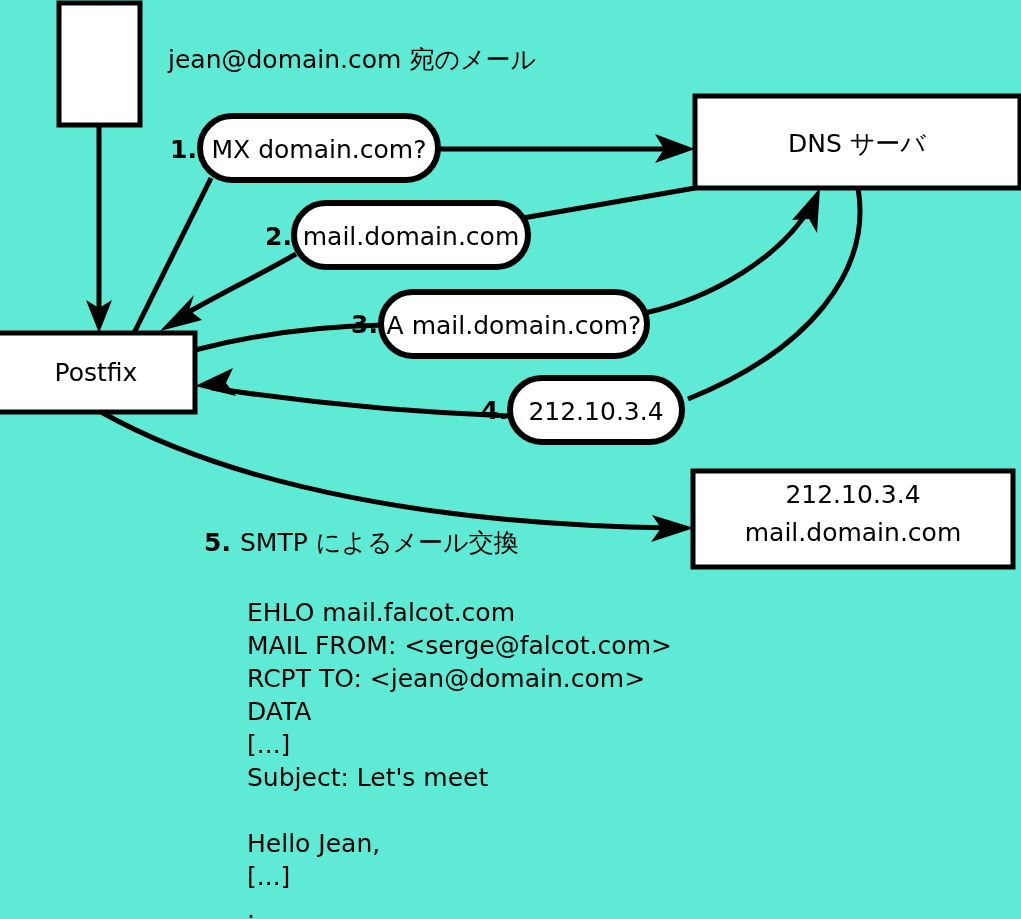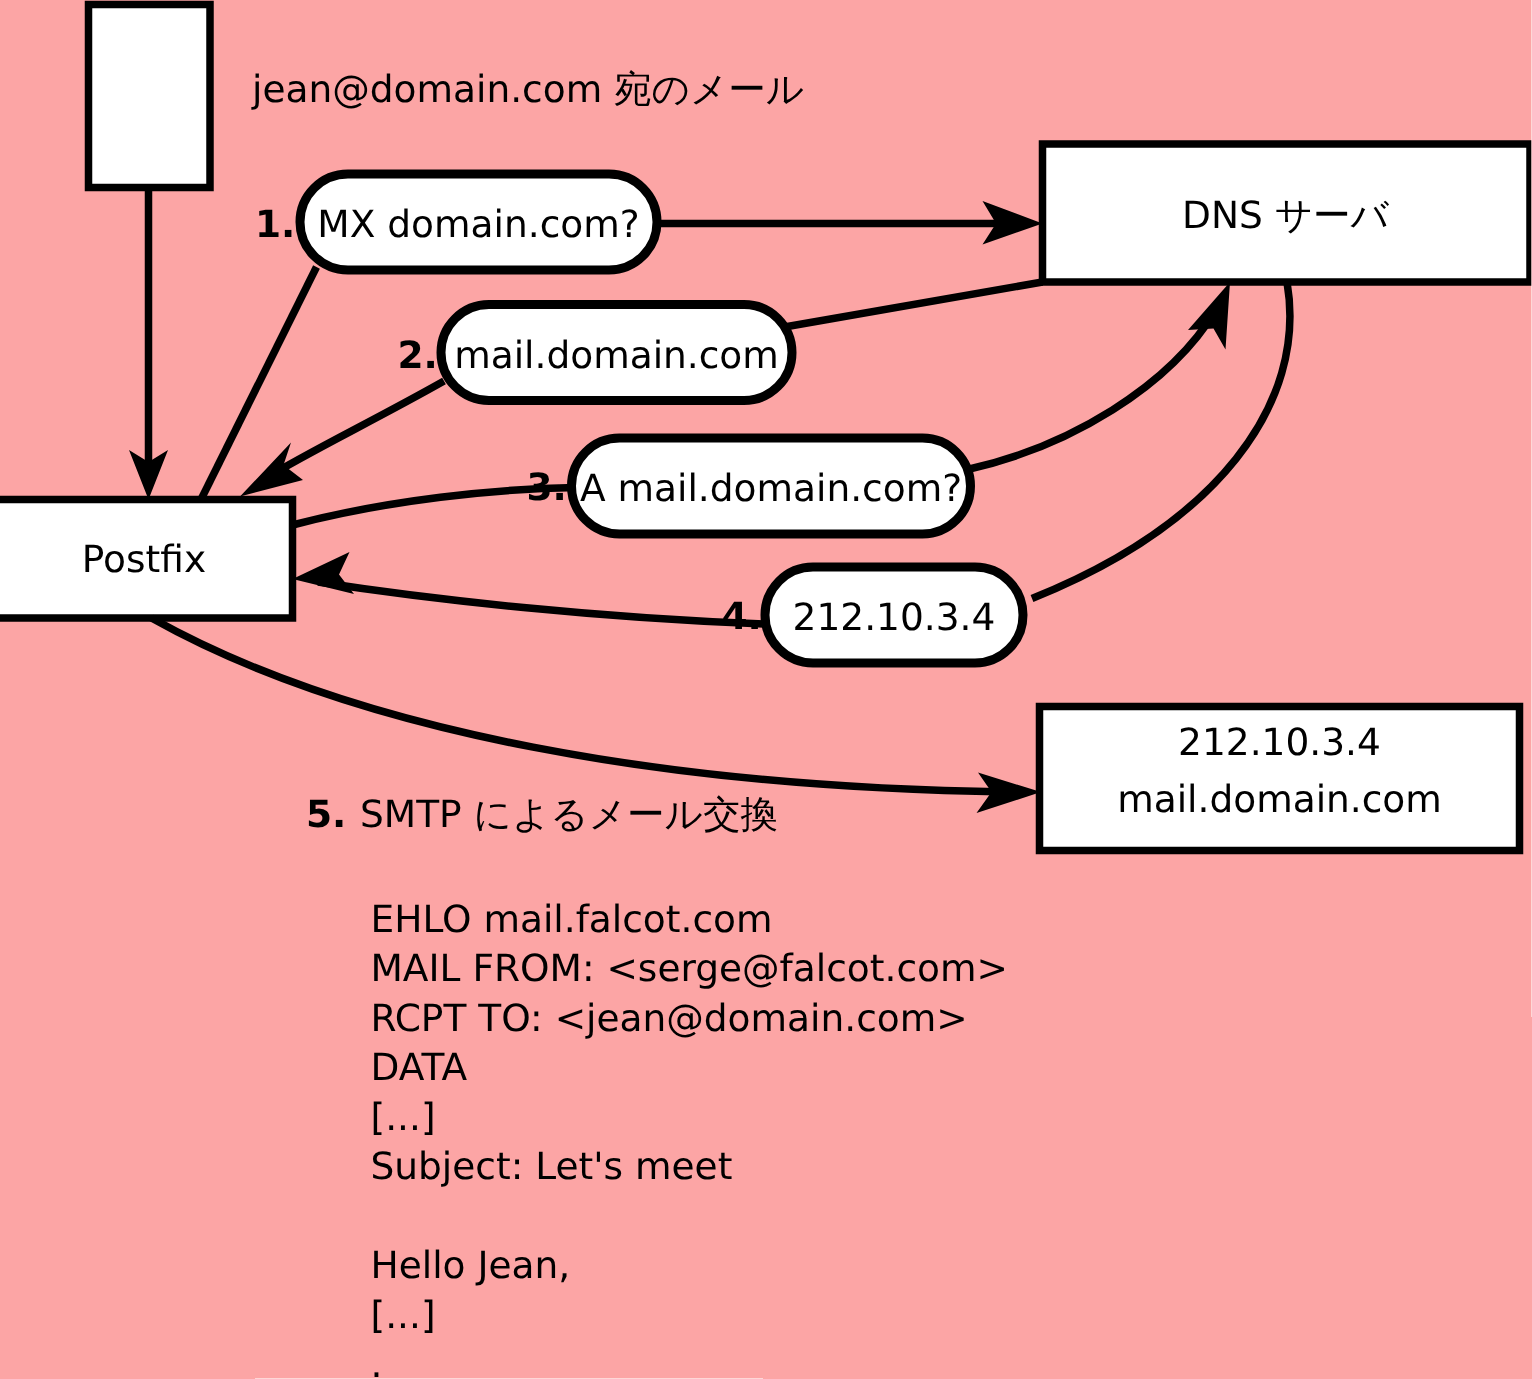--- a/index.html
+++ b/index.html
@@ -4,21 +4,21 @@
 <style>
   html, body {
     margin: 0;
     padding: 0;
     background: #ffffff;
   }
   #canvas-wrap {
     position: relative;
     width: 1021px;
     height: 919px;
-    background: #fca5a5;
+    background: #5eead4;
     font-family: "DejaVu Sans", "Liberation Sans", sans-serif;
     overflow: hidden;
   }
   svg#diagram {
     position: absolute;
     left: 0;
     top: 0;
     width: 1021px;
     height: 919px;
   }

